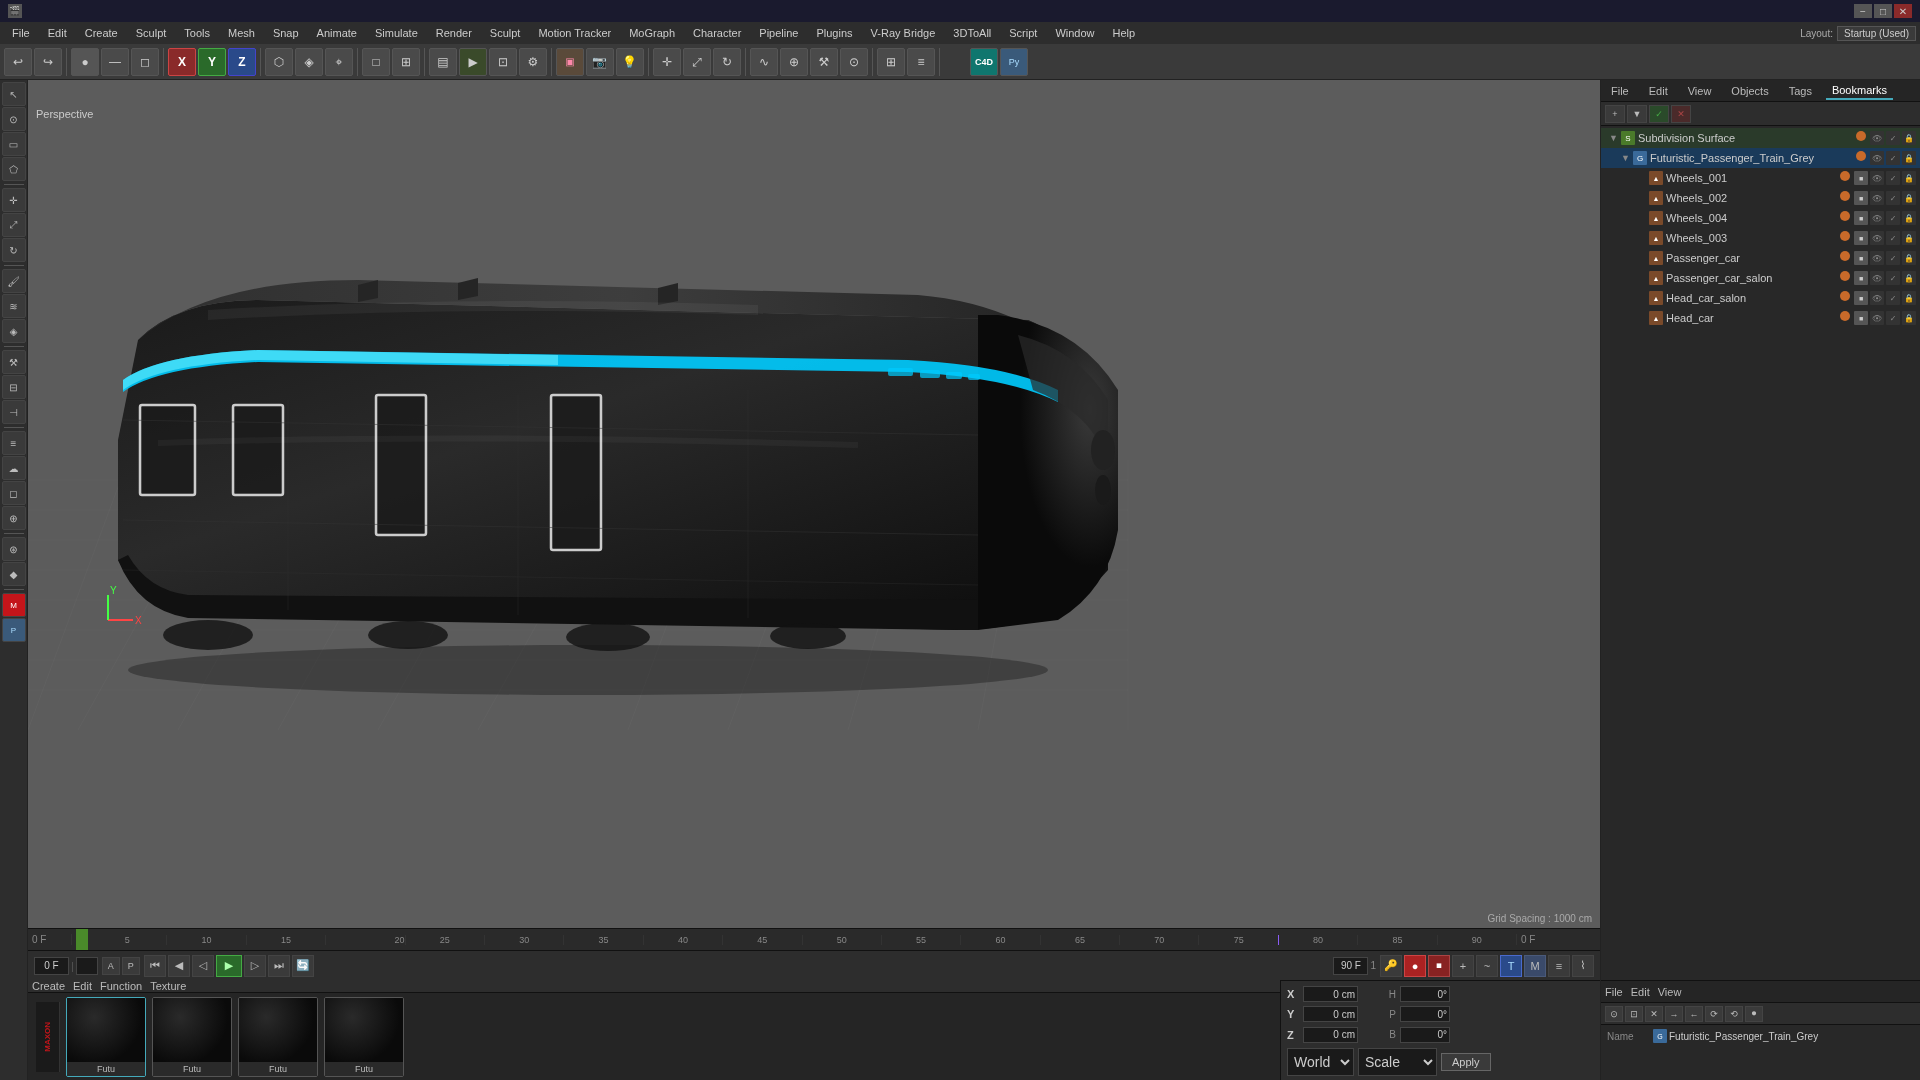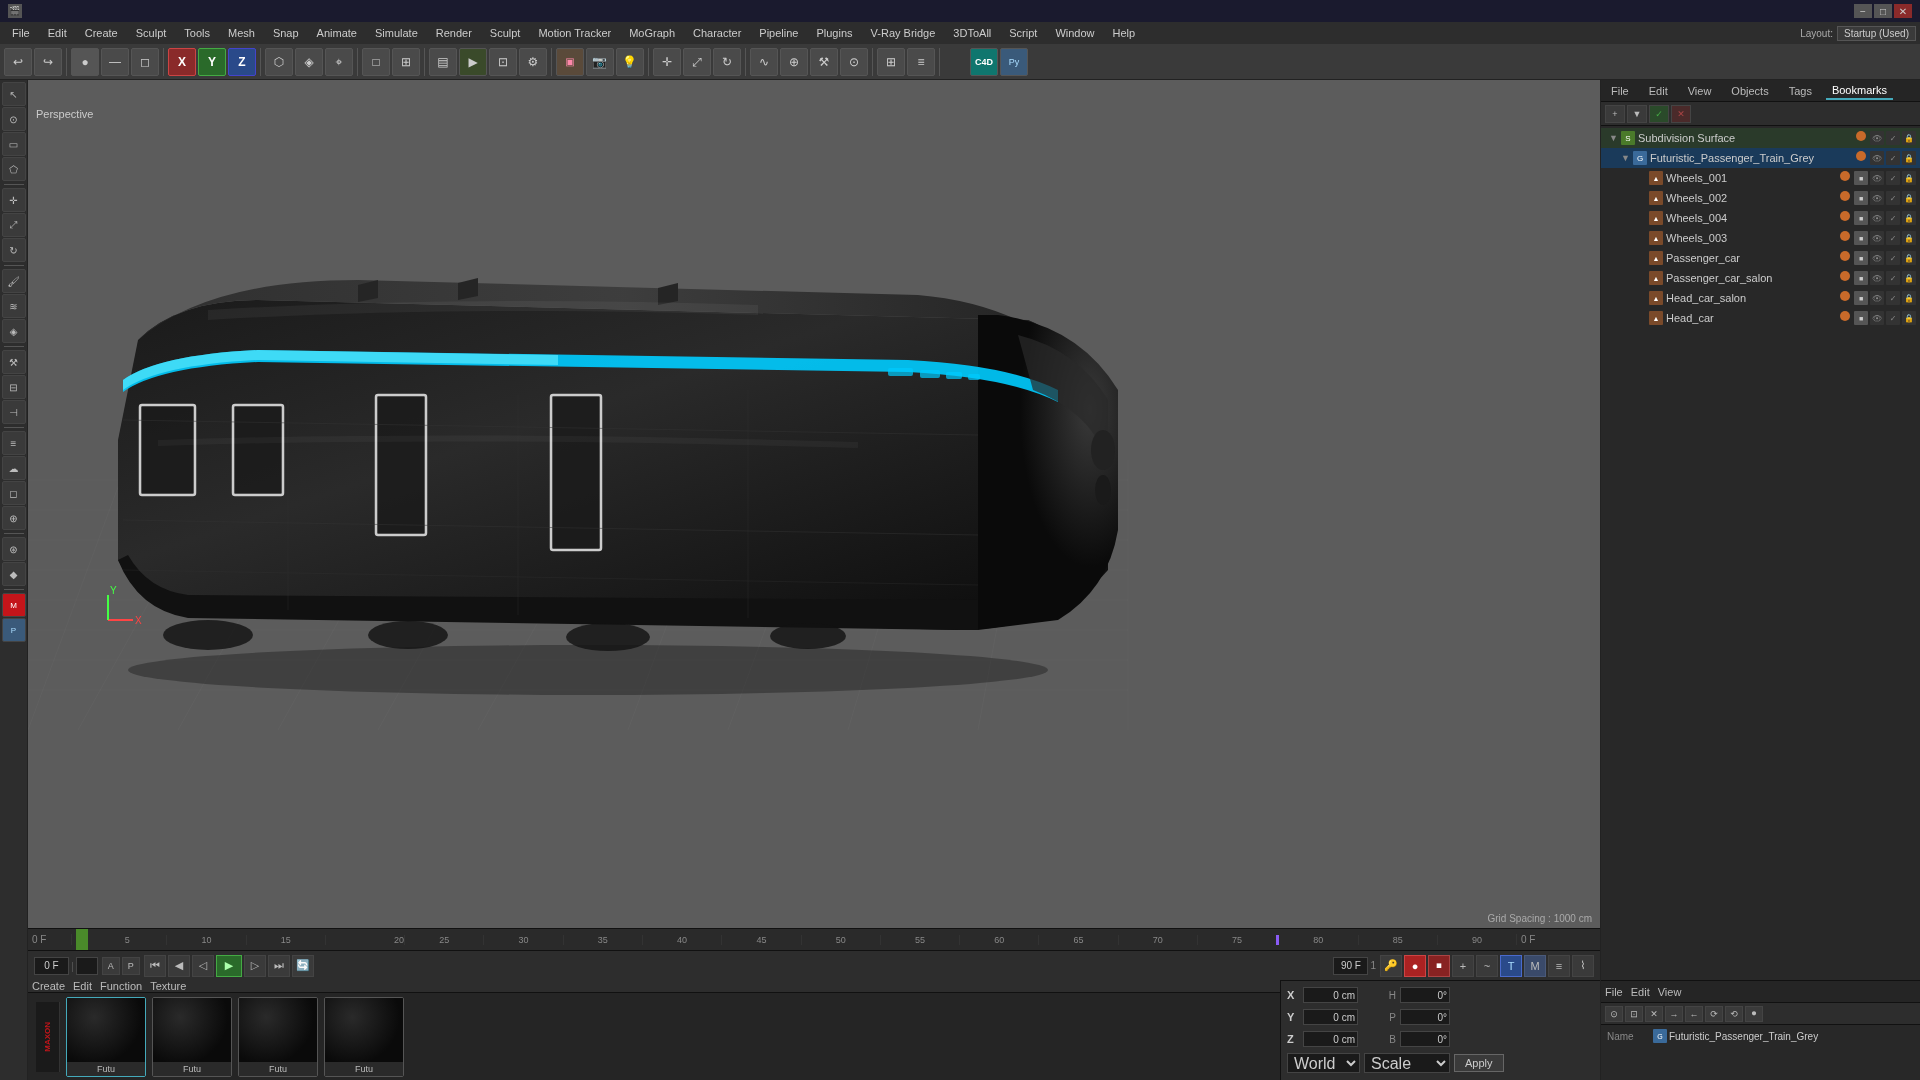--- a/index.html
+++ b/index.html
@@ -103,21 +103,21 @@
       display: flex; flex-direction: column; padding: 4px 6px; gap: 2px;
       border-top: 1px solid #111; border-left: 1px solid #111;
     }
     .coord-row { display: flex; align-items: center; gap: 4px; height: 20px; }
     .coord-label { width: 12px; color: #ccc; font-size: 11px; font-weight: bold; }
     .coord-input { width: 55px; height: 16px; background: #1a1a1a; border: 1px solid #444; color: #ccc; font-size: 10px; text-align: right; padding-right: 2px; }
     .coord-sep { width: 10px; text-align: center; color: #888; }
     .coord-letter { width: 20px; color: #888; font-size: 10px; text-align: right; }
     .coord-extra { width: 50px; height: 16px; background: #1a1a1a; border: 1px solid #444; color: #ccc; font-size: 10px; text-align: right; padding-right: 2px; }
     #coord-bottom { display: flex; align-items: center; gap: 4px; margin-top: 2px; }
-    .coord-dropdown { height: 20px; background: #1a1a1a; border: 1px solid #444; color: #ccc; font-size: 16px; padding: 0 2px; }
+    .coord-dropdown { height: 28px; background: #1a1a1a; border: 1px solid #444; color: #ccc; font-size: 14px; padding: 0 2px; }
     .apply-btn { padding: 2px 10px; background: #3a3a3a; border: 1px solid #666; color: #ccc; cursor: pointer; font-size: 11px; }
 
     
     #vp-grid { position: absolute; top: 0; left: 0; width: 100%; height: 100%; }
   </style>
 </head>
 <body>
 
 <div id="titlebar">
   <div style="width:80px;display:flex;gap:2px;">
@@ -416,21 +416,21 @@
           <span style="flex:1;text-align:center;font-size:9px;color:#888;border-right:1px solid #333;">25</span>
           <span style="flex:1;text-align:center;font-size:9px;color:#888;border-right:1px solid #333;">30</span>
           <span style="flex:1;text-align:center;font-size:9px;color:#888;border-right:1px solid #333;">35</span>
           <span style="flex:1;text-align:center;font-size:9px;color:#888;border-right:1px solid #333;">40</span>
           <span style="flex:1;text-align:center;font-size:9px;color:#888;border-right:1px solid #333;">45</span>
           <span style="flex:1;text-align:center;font-size:9px;color:#888;border-right:1px solid #333;">50</span>
           <span style="flex:1;text-align:center;font-size:9px;color:#888;border-right:1px solid #333;">55</span>
           <span style="flex:1;text-align:center;font-size:9px;color:#888;border-right:1px solid #333;">60</span>
           <span style="flex:1;text-align:center;font-size:9px;color:#888;border-right:1px solid #333;">65</span>
           <span style="flex:1;text-align:center;font-size:9px;color:#888;border-right:1px solid #333;">70</span>
-          <span style="flex:1;text-align:center;font-size:9px;color:#888;border-right:3px solid #8b5cf6;">75</span>
+          <span style="flex:1;text-align:center;font-size:9px;color:#888;border-right:1px solid #8b5cf6;">75</span>
           <span style="flex:1;text-align:center;font-size:9px;color:#888;border-right:1px solid #333;">80</span>
           <span style="flex:1;text-align:center;font-size:9px;color:#888;border-right:1px solid #333;">85</span>
           <span style="flex:1;text-align:center;font-size:9px;color:#888;">90</span>
         </div>
       </div>
       <div style="width:80px;display:flex;align-items:center;gap:2px;padding-left:4px;border-left:1px solid #333;">
         <span style="color:#888;font-size:10px;">0 F</span>
       </div>
     </div>
 

